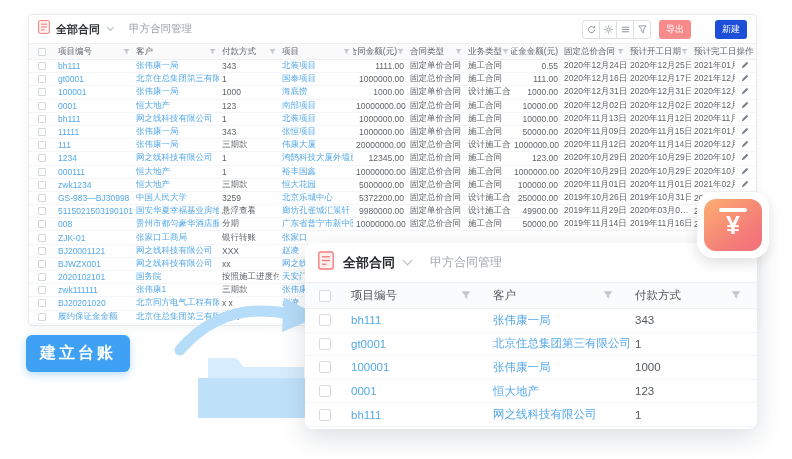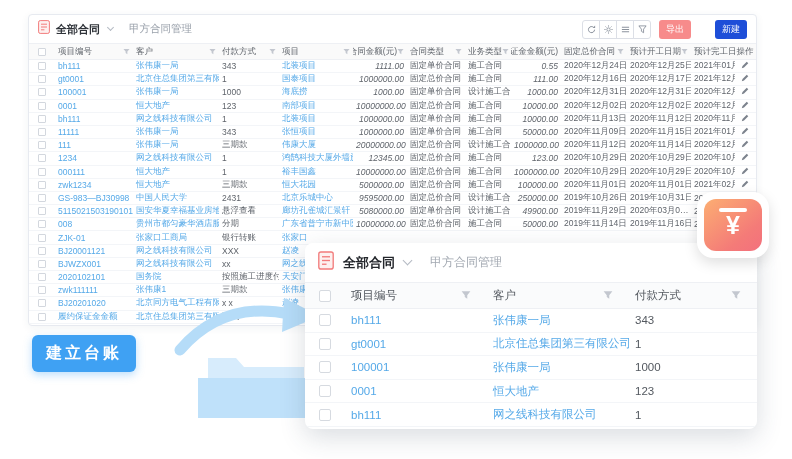--- a/index.html
+++ b/index.html
@@ -33,21 +33,21 @@
 
   .thead { display:flex; height:17px; align-items:center; background:#fafafa;
     border-top:1px solid #eef0f4; border-bottom:1px solid #eef0f4;
     font-size:8.5px; color:#5f646b; }
   .th { display:flex; align-items:center; padding:0 3px; white-space:nowrap; overflow:hidden; flex-shrink:0; }
   .th .flt { margin-left:auto; flex-shrink:0; }
   .trow { display:flex; height:13.2px; align-items:center; border-bottom:1px solid #f3f5f8;
     font-size:8.5px; color:#5f646b; }
   .td { padding:0 3px; white-space:nowrap; overflow:hidden; flex-shrink:0; }
   .link { color:#55a9e8; }
-  .num { text-align:right;font-style:italic; }
+  .num { text-align:right; }
   .cb { width:8px; height:8px; border:1px solid #d3d7de; border-radius:1px; background:#fff; display:inline-block; }
   
   .w-cb{width:26px; display:flex; justify-content:center;} .w-code{width:78px;} .w-cust{width:86px;}
   .w-pay{width:60px;} .w-proj{width:74px;gap:44px;} .w-amt{width:54px;align-items:center;} .w-ctype{width:58px;align-items:center;}
   .w-btype{width:46px;} .w-bond{width:50px;} .w-sign{width:66px;} .w-start{width:64px;}
   .w-end{width:44px;} .w-op{width:20px; display:flex; justify-content:center;}
   .w-amt.th,.w-bond.th{justify-content:flex-end;}
 
   
   .folder-illu { position:absolute; left:168px; top:288px; z-index:2; }
@@ -75,21 +75,21 @@
   .yen-card { position:absolute; left:697px; top:192px; width:72px; height:66px;
     background:#fff; border-radius:16px; box-shadow:0 5px 14px rgba(0,0,0,.13);
     display:flex; align-items:center; justify-content:center; z-index:6; }
   .yen-inner { width:58px; height:52px; border-radius:12px;
     background:linear-gradient(140deg,#fcae72 0%,#f47b78 70%,#f3707d 100%);
     display:flex; flex-direction:column; align-items:center; }
   .yen-bar { width:28px; height:4px; background:#fff; border-radius:2px; margin-top:9px; }
   .yen-sym { color:#fff; font-size:25px; font-weight:bold; line-height:1.1; }
 
   
-  .callout { position:absolute; left:32px; top:335px; width:104px; height:37px;
+  .callout { position:absolute; left:26px; top:335px; width:104px; height:37px;
     background:#3fa1f3; border-radius:6px; color:#fff; font-size:16px; font-weight:bold;
     letter-spacing:3px; display:flex; align-items:center; justify-content:center;
     box-shadow:0 3px 9px rgba(63,161,243,.35); z-index:4; cursor:pointer; }
 </style>
 </head>
 <body>
 
 <div class="canvas">
 
   <div class="main-card">
@@ -424,23 +424,23 @@
               </svg></span>
           </span>
         </div>
 
         <div class="trow">
           <span class="td w-cb">
             <span class="cb"></span>
           </span>
           <span class="td w-code link">GS-983—BJ30998</span>
           <span class="td w-cust link">中国人民大学</span>
-          <span class="td w-pay">2431</span>
+          <span class="td w-pay">3259</span>
           <span class="td w-proj link">北京乐城中心</span>
-          <span class="td w-amt num">9595000.00</span>
+          <span class="td w-amt num">5372200.00</span>
           <span class="td w-ctype">固定总价合同</span>
           <span class="td w-btype">设计施工合同</span>
           <span class="td w-bond num">250000.00</span>
           <span class="td w-sign">2019年10月26日</span>
           <span class="td w-start">2019年10月31日</span>
           <span class="td w-end">202…</span>
           <span class="td w-op">
             <span><svg width="8" height="8" viewBox="0 0 10 10">
                 <path d="M1 9l.9-2.8L7.2 .9l1.9 1.9L3.8 8.1z" fill="#7c828c"></path>
               </svg></span>
@@ -448,21 +448,21 @@
         </div>
 
         <div class="trow">
           <span class="td w-cb">
             <span class="cb"></span>
           </span>
           <span class="td w-code link">5115021503190101</span>
           <span class="td w-cust link">国安华夏幸福基业房地产…</span>
           <span class="td w-pay">悬浮查看</span>
           <span class="td w-proj link">廊坊孔雀城汇景轩</span>
-          <span class="td w-amt num">5080000.00</span>
+          <span class="td w-amt num">9980000.00</span>
           <span class="td w-ctype">固定单价合同</span>
           <span class="td w-btype">设计施工合同</span>
           <span class="td w-bond num">49900.00</span>
           <span class="td w-sign">2019年11月29日</span>
           <span class="td w-start">2020年03月0…</span>
           <span class="td w-end">202…</span>
           <span class="td w-op">
             <span><svg width="8" height="8" viewBox="0 0 10 10">
                 <path d="M1 9l.9-2.8L7.2 .9l1.9 1.9L3.8 8.1z" fill="#7c828c"></path>
               </svg></span>

